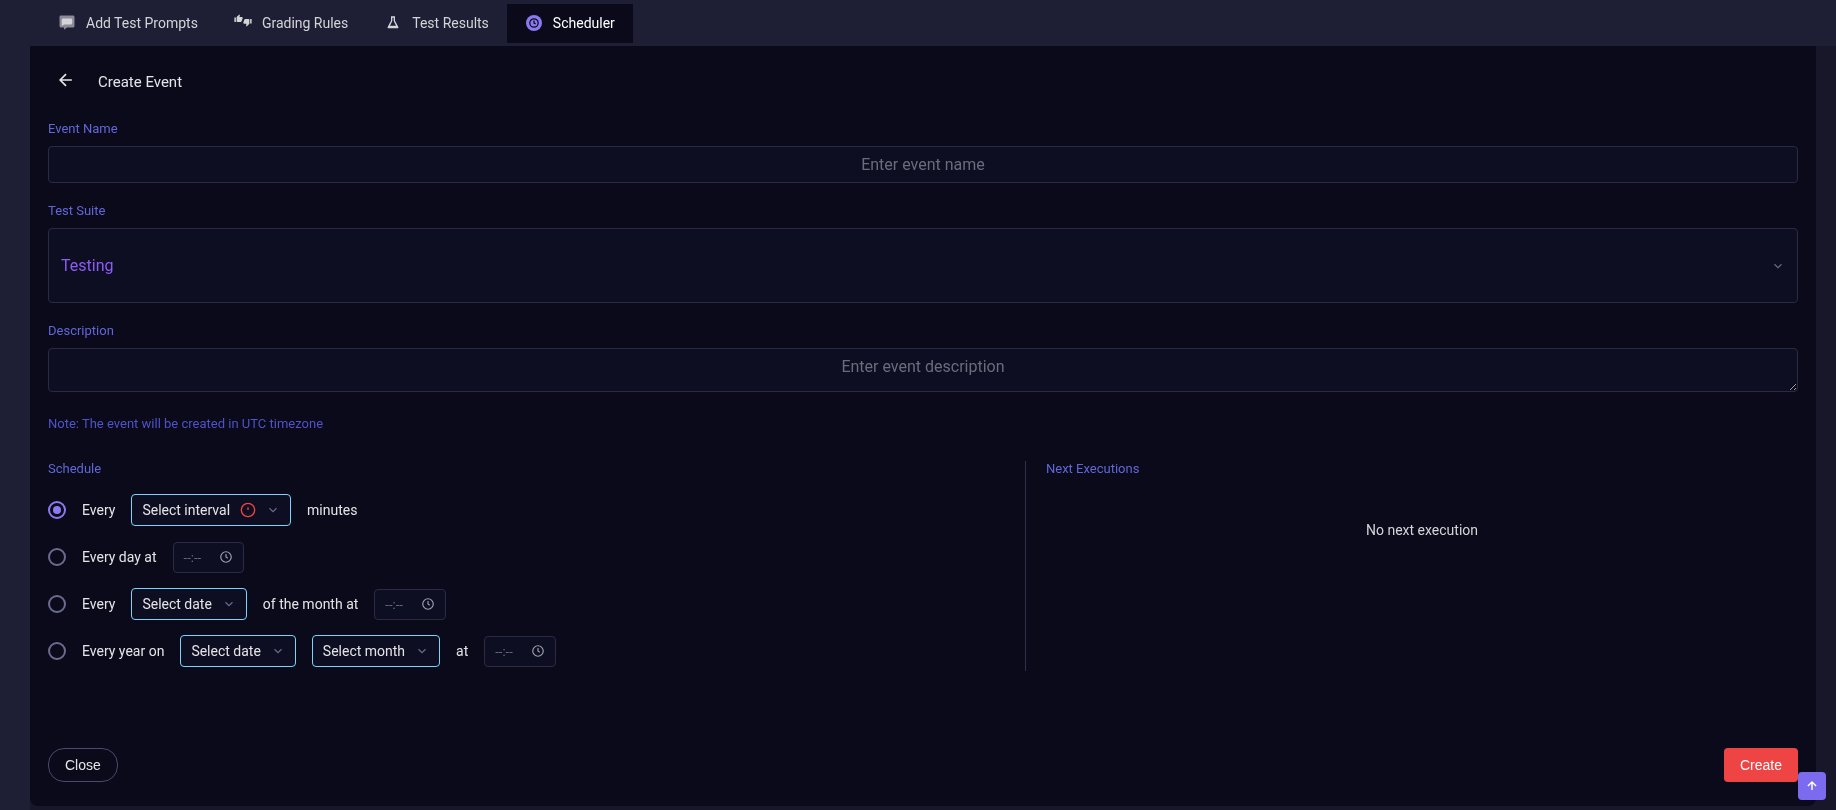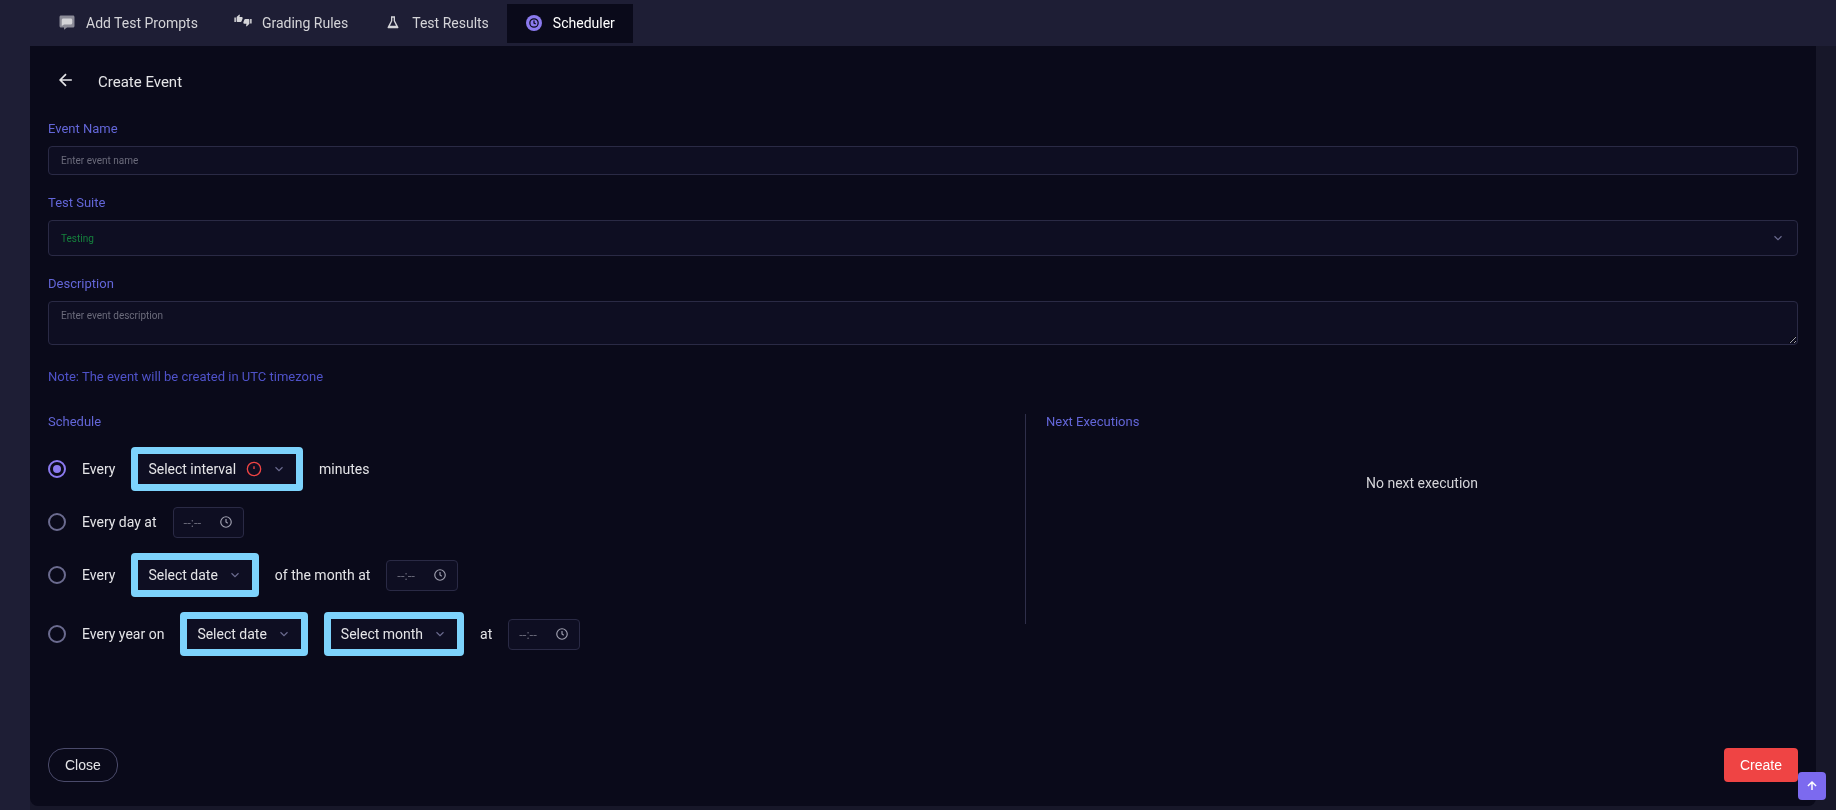--- a/index.html
+++ b/index.html
@@ -84,39 +84,40 @@
       display: block;
     }
     .form-row {
       margin-bottom: 20px;
     }
     .text-input, .select-input, .textarea-input {
       width: 100%;
       background: #0e0e22;
       border: 1px solid #2a2a45;
       border-radius: 4px;
-      color: #15803d;
+      color: #8b5cf6;
       padding: 8px 12px;
-      font-size: 10px;
+      font-size: 16px;
       font-family: inherit;
+      text-align: center;
     }
     .text-input::placeholder, .textarea-input::placeholder {
       color: #6b6b7b;
     }
     .textarea-input {
       height: 44px;
       resize: both;
     }
     .select-input {
       position: relative;
       display: flex;
       align-items: center;
       justify-content: space-between;
       cursor: pointer;
-      padding: 10px 12px;
+      padding: 27px 12px;
     }
     .note-text {
       color: #4f52c9;
       font-size: 13px;
     }
     .schedule-section {
       display: flex;
       gap: 12px;
       margin-top: 30px;
     }
@@ -155,21 +156,21 @@
       width: 8px;
       height: 8px;
       background: #8b7aef;
       border-radius: 50%;
     }
     .schedule-text {
       color: #e4e4e7;
     }
     .small-select {
       background: #0e0e22;
-      border: 7px solid #7dd3fc;
+      border: 1px solid #7dd3fc;
       border-radius: 4px;
       padding: 7px 10px;
       color: #e4e4e7;
       display: flex;
       align-items: center;
       gap: 10px;
       cursor: pointer;
       font-size: 14px;
     }
     .time-input {

